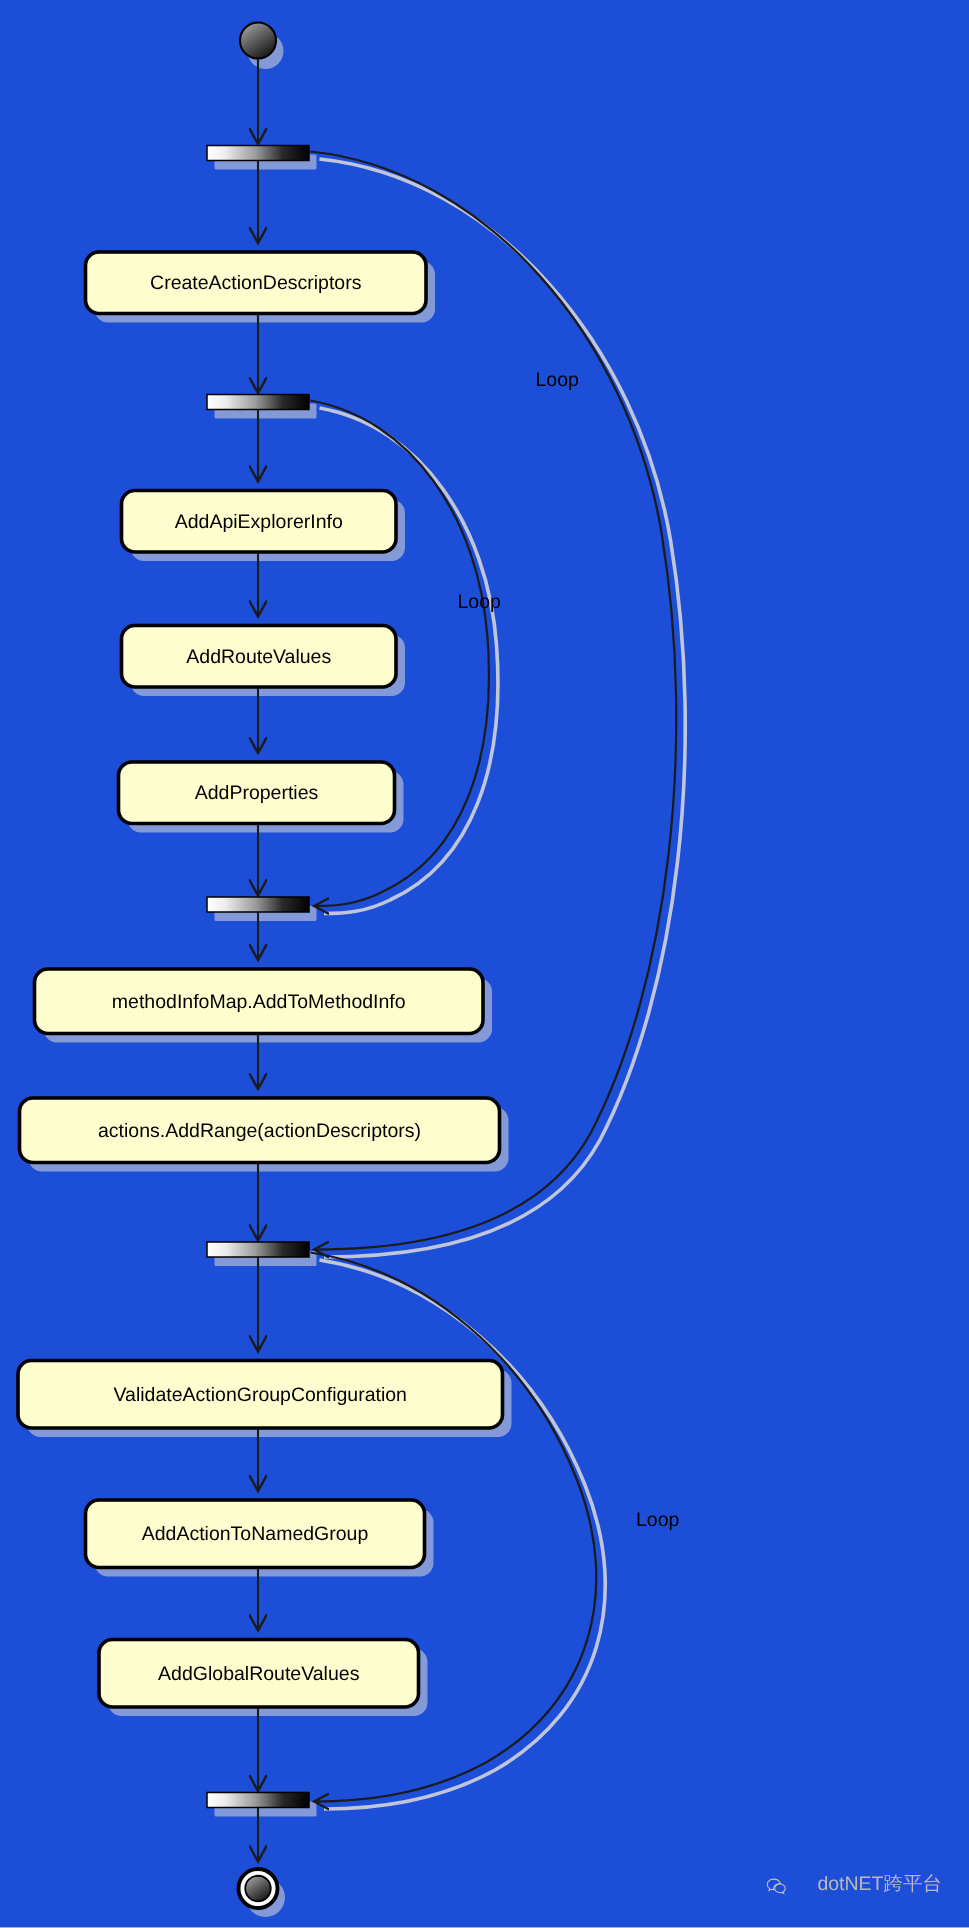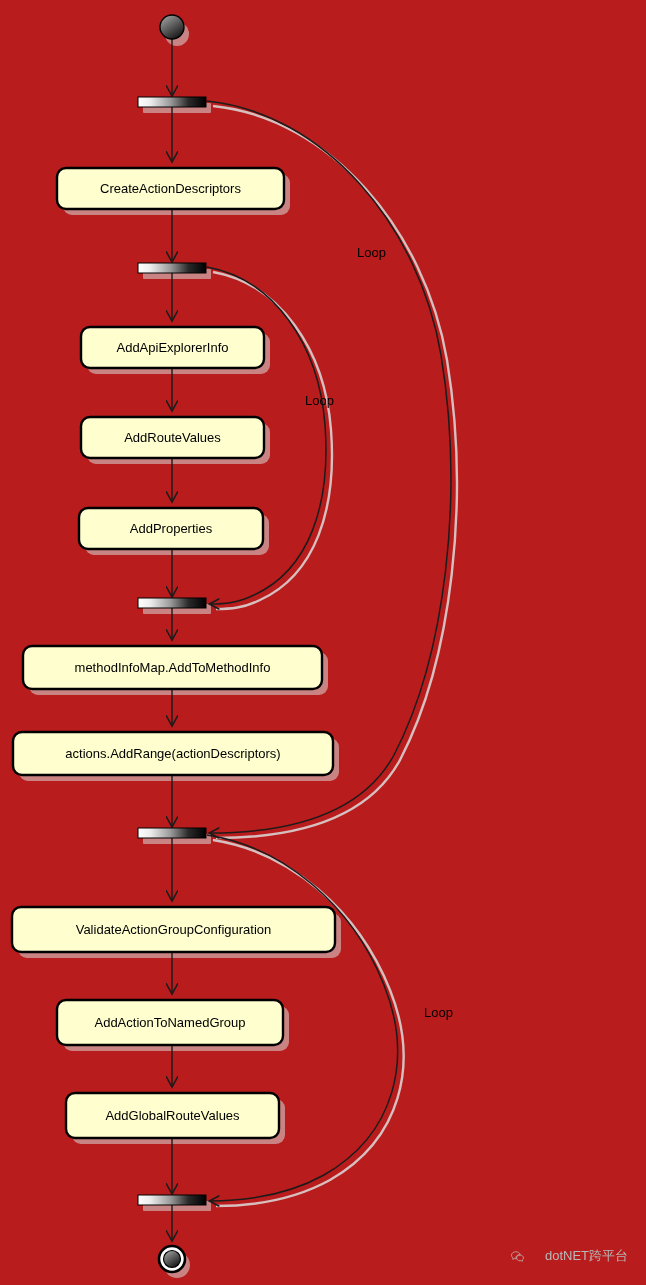--- a/index.html
+++ b/index.html
@@ -7,21 +7,21 @@
     padding: 0;
     background: #ffffff;
   }
   body {
     font-family: "Liberation Sans", "DejaVu Sans", sans-serif;
   }
   #diagram-root {
     position: relative;
     width: 646px;
     height: 1285px;
-    background: #b91c1c;
+    background: #1d4ed8;
     overflow: hidden;
   }
   #diagram-svg {
     position: absolute;
     left: 0;
     top: 0;
     width: 646px;
     height: 1285px;
   }
   .node-label {
@@ -61,21 +61,21 @@
     fill: none;
     stroke: #dcdcdc;
     stroke-width: 2.4;
     opacity: 0.85;
   }
   .watermark {
     position: absolute;
     right: 18px;
     bottom: 20px;
     display: flex;
-    align-items: center;
+    align-items: flex-end;
     gap: 20px;
     color: #b9b9b9;
     font-size: 13px;
     font-family: "Liberation Sans", "DejaVu Sans", sans-serif;
     user-select: none;
   }
   .watermark-logo {
     width: 15px;
     height: 15px;
     flex: 0 0 auto;

